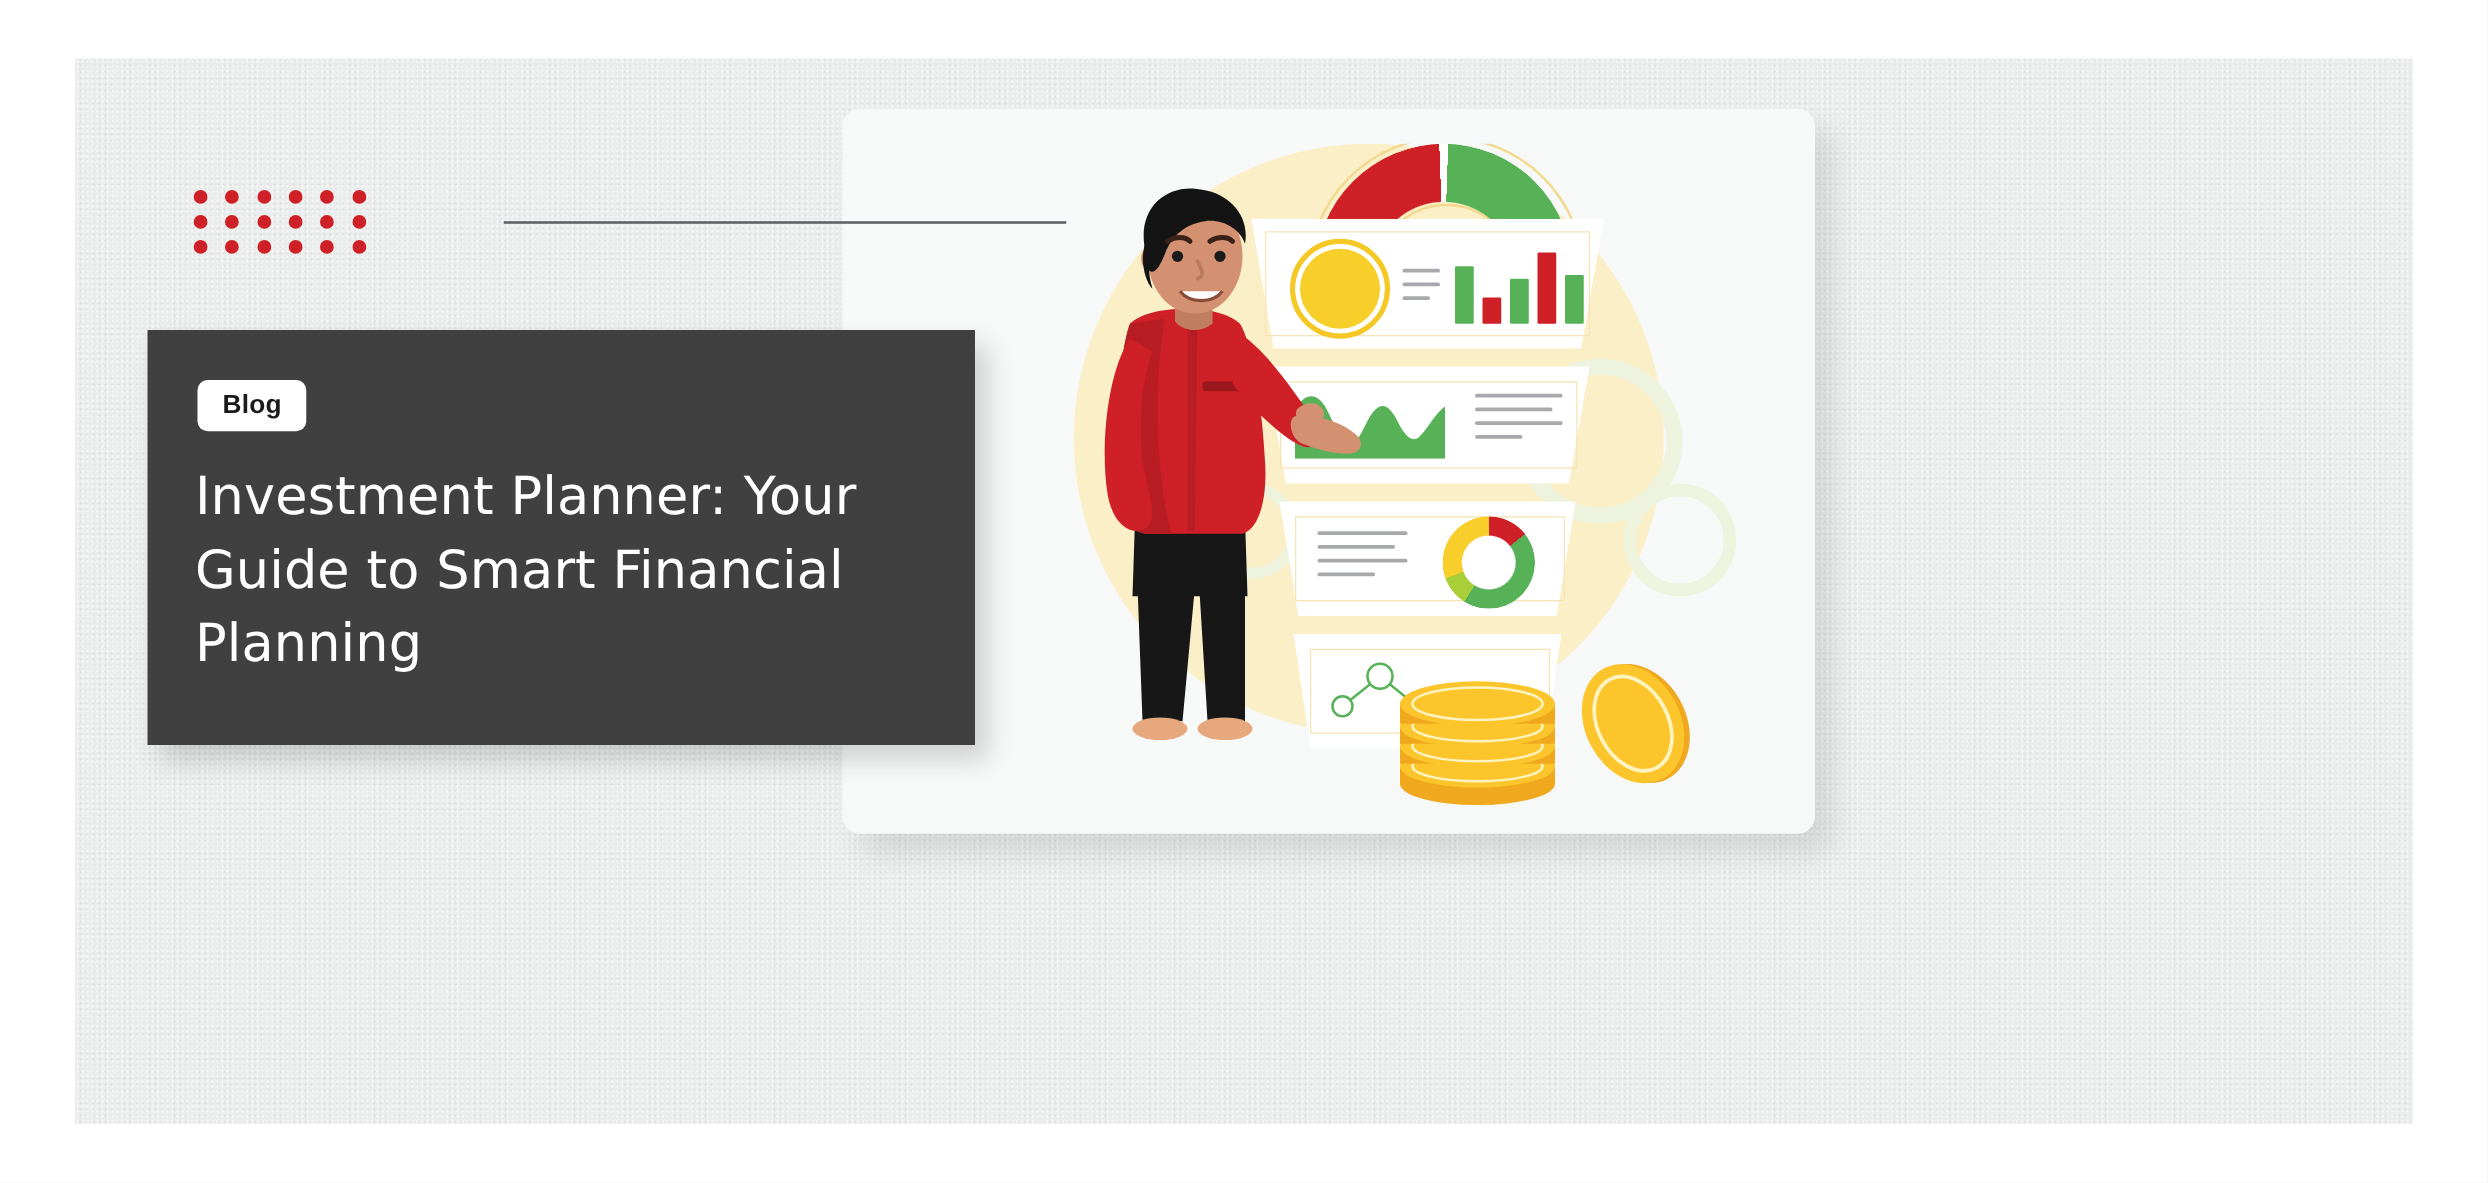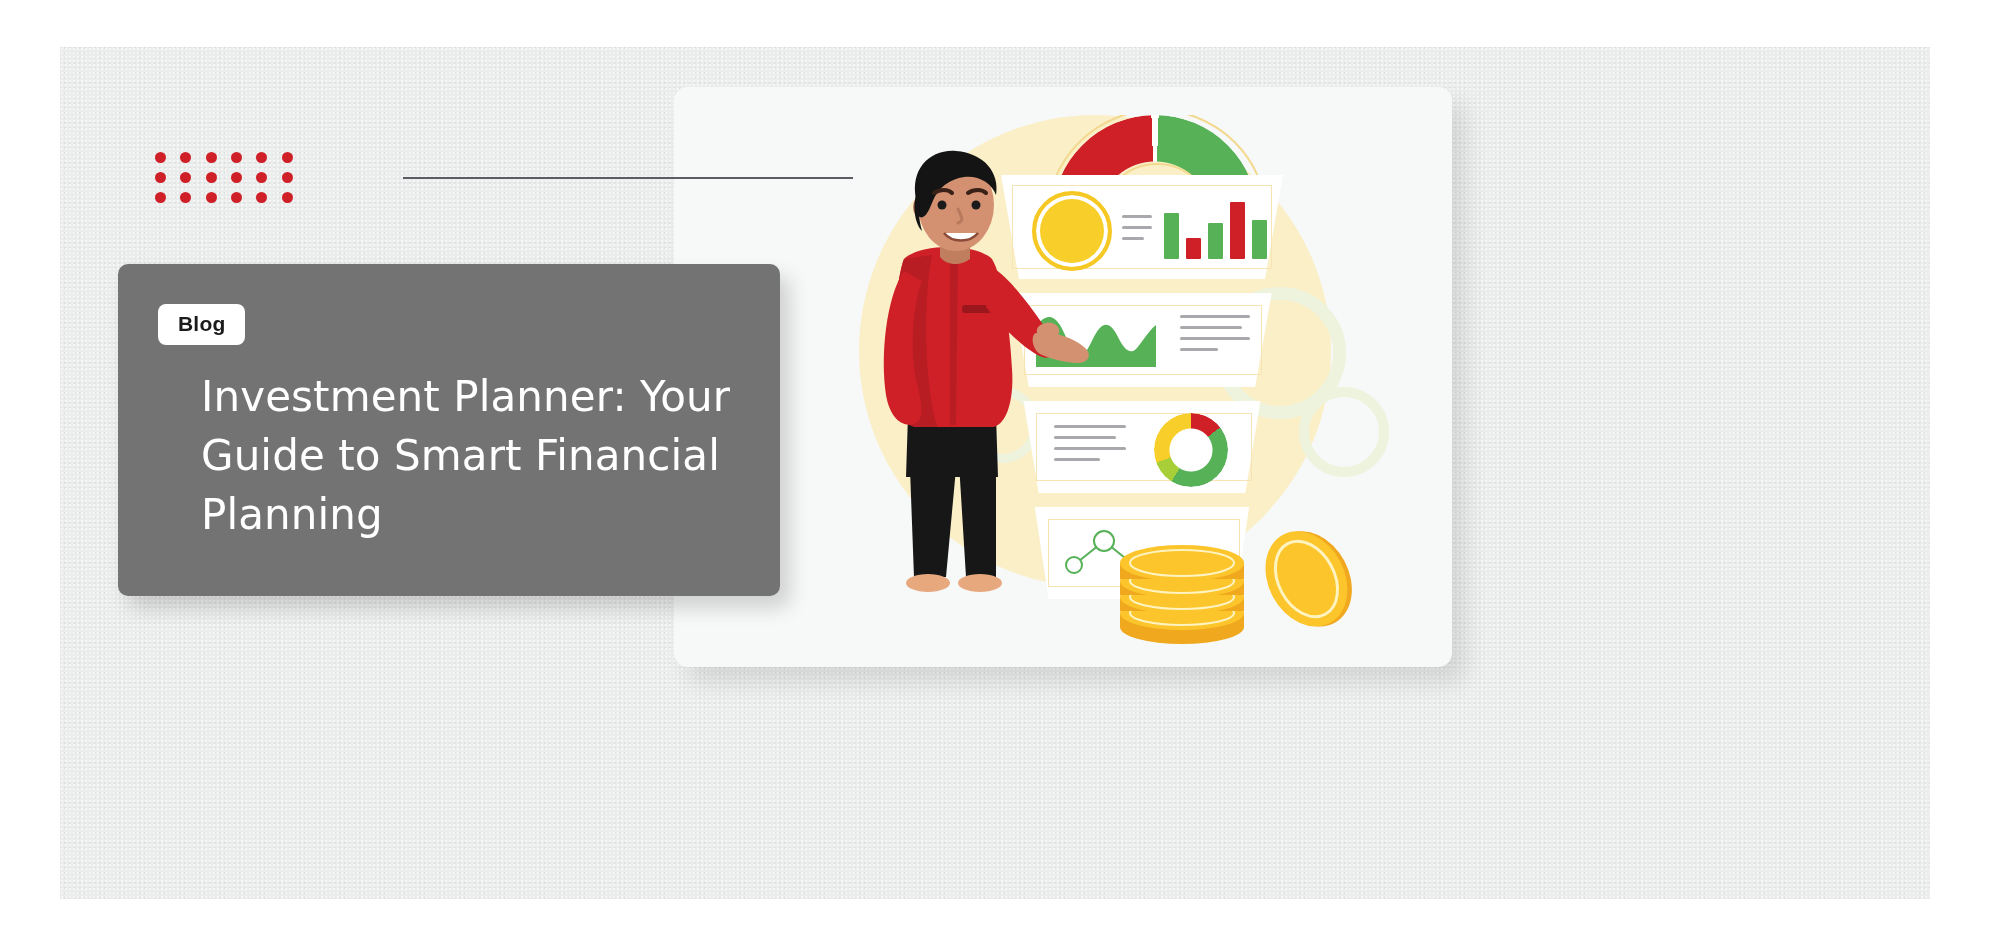--- a/index.html
+++ b/index.html
@@ -67,22 +67,22 @@
     box-shadow:14px 16px 22px rgba(0,0,0,.10);
     overflow:hidden;
     z-index:3;
   }
 
   
   .red-card{
     position:absolute;
     left:118px;top:264px;
     width:662px;height:332px;
-    background:#737373;
-    border-radius:10px;
+    background:#404040;
+    border-radius:0;
     box-shadow:10px 12px 20px rgba(0,0,0,.16);
     z-index:6;
   }
   .blog-chip{
     position:absolute;left:40px;top:40px;
     background:#ffffff;border-radius:8px;
     padding:8px 20px 9px 20px;
   }
   .blog-chip span{
     font-size:21px;font-weight:bold;color:#1b1b1b;
@@ -90,21 +90,20 @@
     font-family:"Liberation Sans", sans-serif;
   }
   .red-title{
     position:absolute;left:38px;top:104px;right:30px;
     color:#ffffff;
     font-size:42px;
     line-height:1.40;
     font-weight:normal;
     letter-spacing:.1px;
     font-family:"DejaVu Sans", sans-serif;
-    margin-left:45px;
   }
 
   
   .ill{position:absolute;inset:0;}
   .blob{
     position:absolute;
     left:185px;top:28px;
     width:472px;height:472px;
     border-radius:50%;
     background:#fbefc8;

